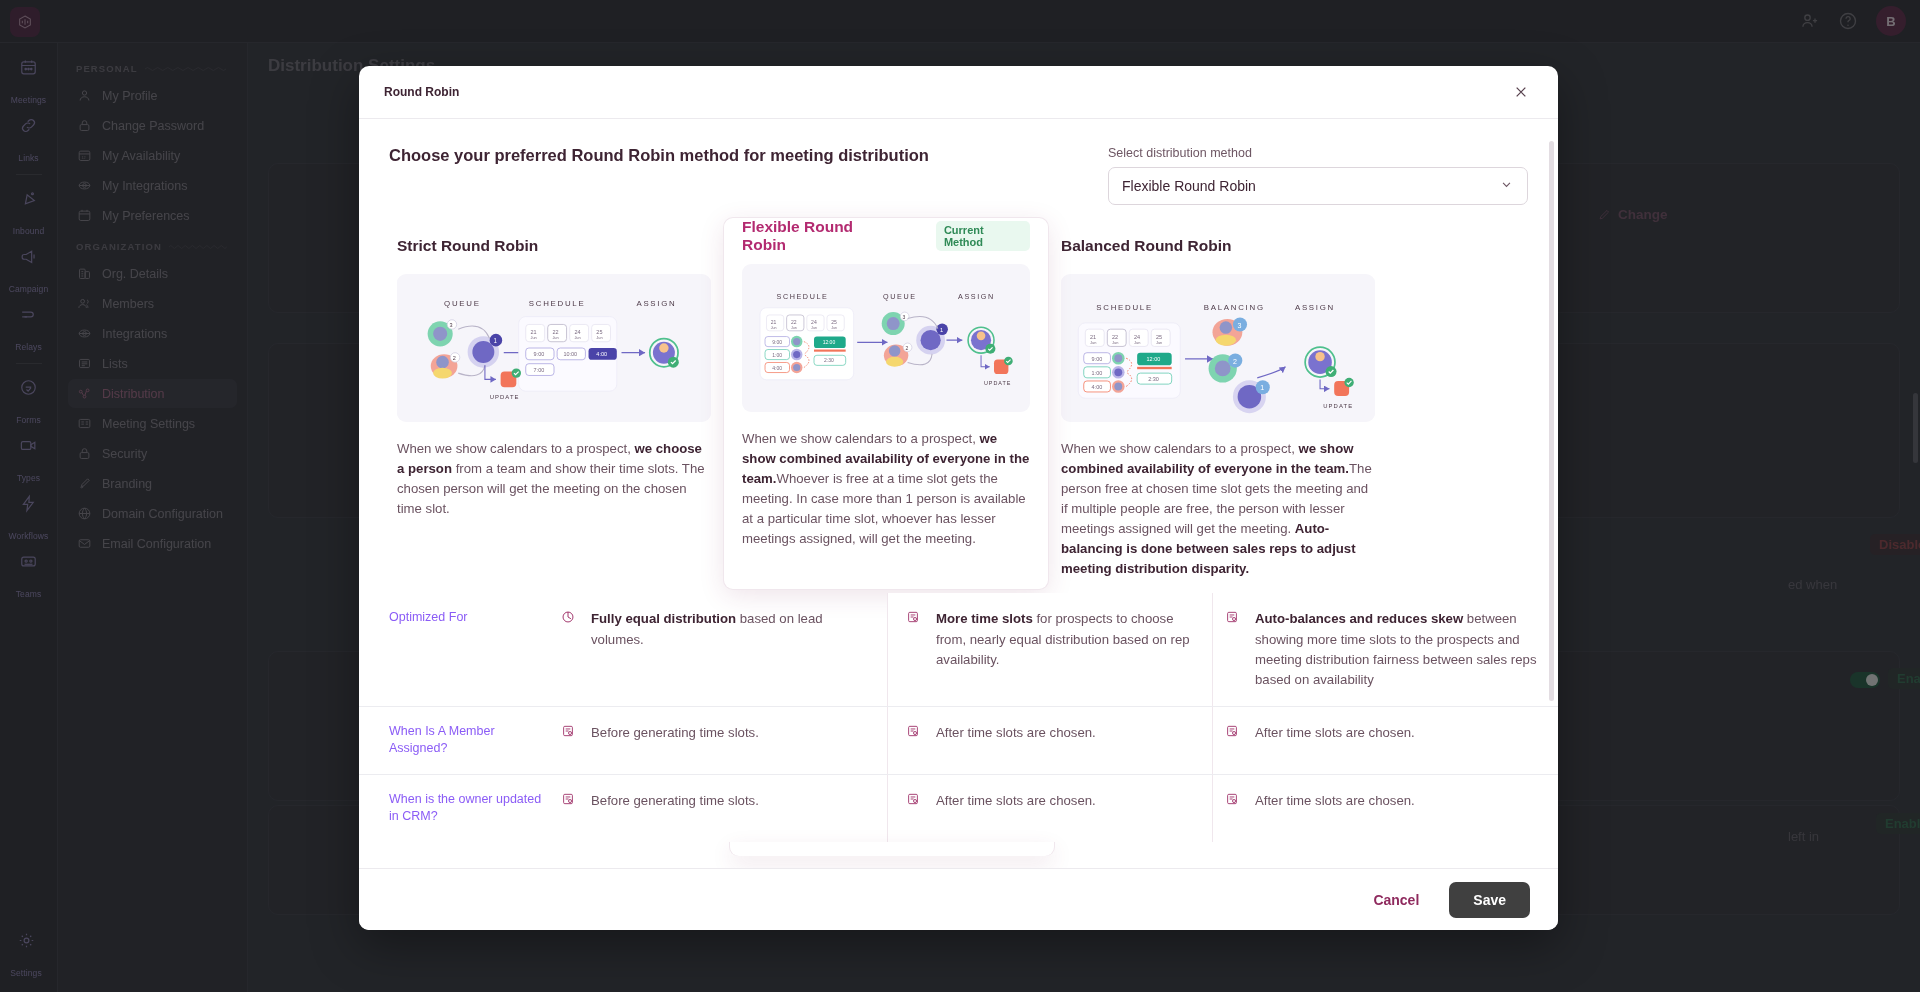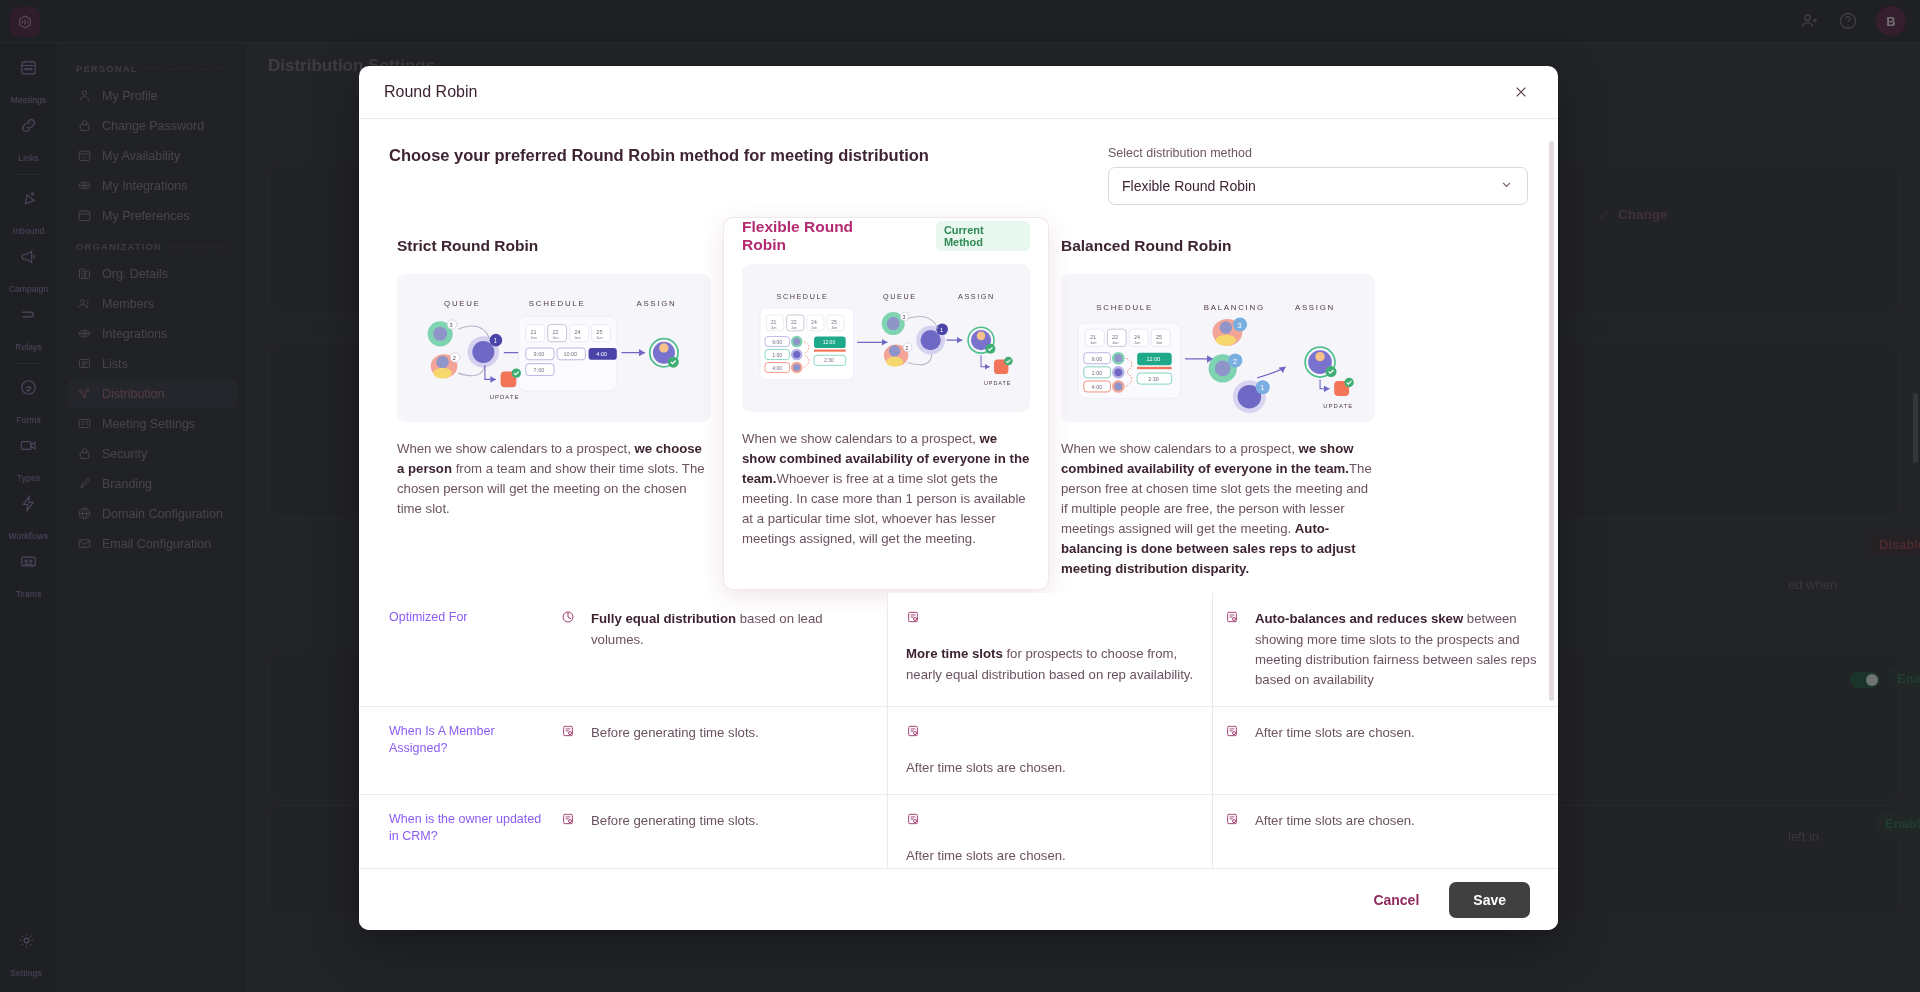--- a/index.html
+++ b/index.html
@@ -106,21 +106,21 @@
   .modal {
     position: absolute; left: 359px; top: 66px; width: 1199px; height: 864px;
     background: #fff; border-radius: 10px; overflow: hidden;
     box-shadow: 0 16px 48px rgba(0,0,0,.35);
     display: flex; flex-direction: column;
   }
   .modal-head {
     height: 53px; flex: none; border-bottom: 1px solid #eceaee;
     display: flex; align-items: center; padding: 0 25px;
   }
-  .modal-title { font-size: 16px; font-weight: 400; color: #3e2433; }
+  .modal-title { font-size: 12px; font-weight: 700; color: #3e2433; }
   .modal-close {
     margin-left: auto; width: 24px; height: 24px; color: #5a4450;
     display: flex; align-items: center; justify-content: center;
   }
 
   .modal-body { flex: 1; overflow: hidden; position: relative; }
   .modal-scroll { position: absolute; inset: 0; overflow: hidden; }
 
   .intro { padding: 27px 30px 0; display: flex; }
   .intro-left { width: 620px; }
@@ -170,21 +170,20 @@
   .row-label {
     width: 164px; flex: none; padding: 16px 10px 16px 0;
     font-size: 12.5px; color: #8b5cf6; line-height: 1.4;
   }
   .cells { display: flex; flex: 1; }
   .cell { width: 330px; padding: 16px 8px; display: flex; gap: 16px; }
   .cell.featured {
     width: 324px; margin: 0 5px; padding: 16px 18px;
     position: relative; z-index: 3; background: #fff;
     box-shadow: -1px 0 0 #f0e7ed, 1px 0 0 #f0e7ed;
-    flex-direction: column;
   }
   .cell .ic { flex: none; color: #9c2a63; margin-top: 1px; }
   .cell .tx { font-size: 13.2px; line-height: 1.52; color: #6a5260; }
   .cell .tx b { color: #3e2433; font-weight: 700; }
   .row-tall .cell { min-height: 104px; }
 
   .feature-cap {
     position: absolute; left: 371px; width: 324px; height: 14px;
     background: #fff; z-index: 4;
     box-shadow: -1px 0 0 #f0e7ed, 1px 0 0 #f0e7ed, 0 8px 22px rgba(120,40,85,.12);

